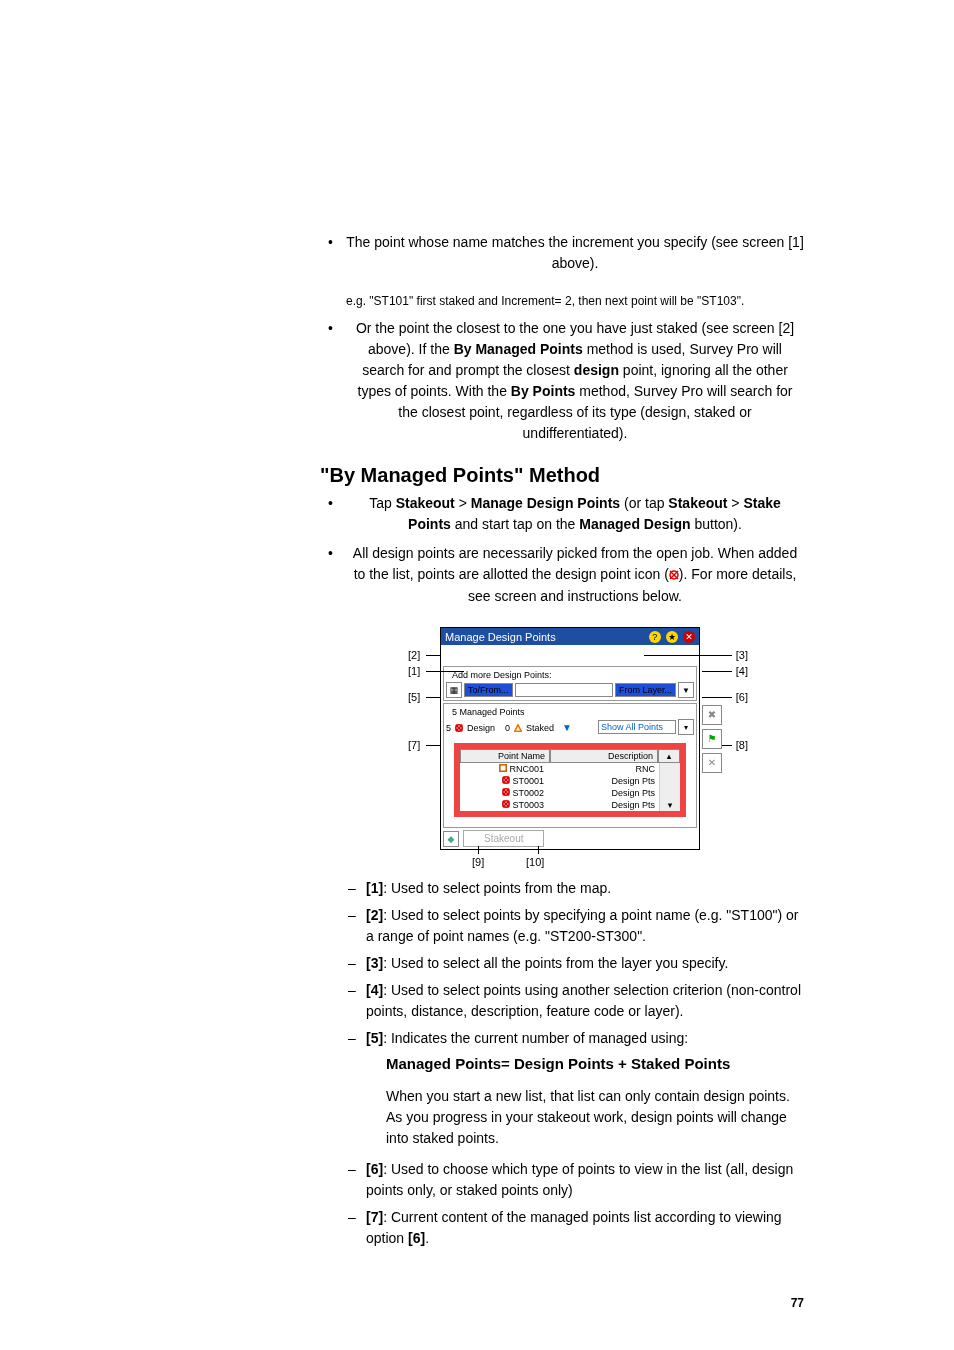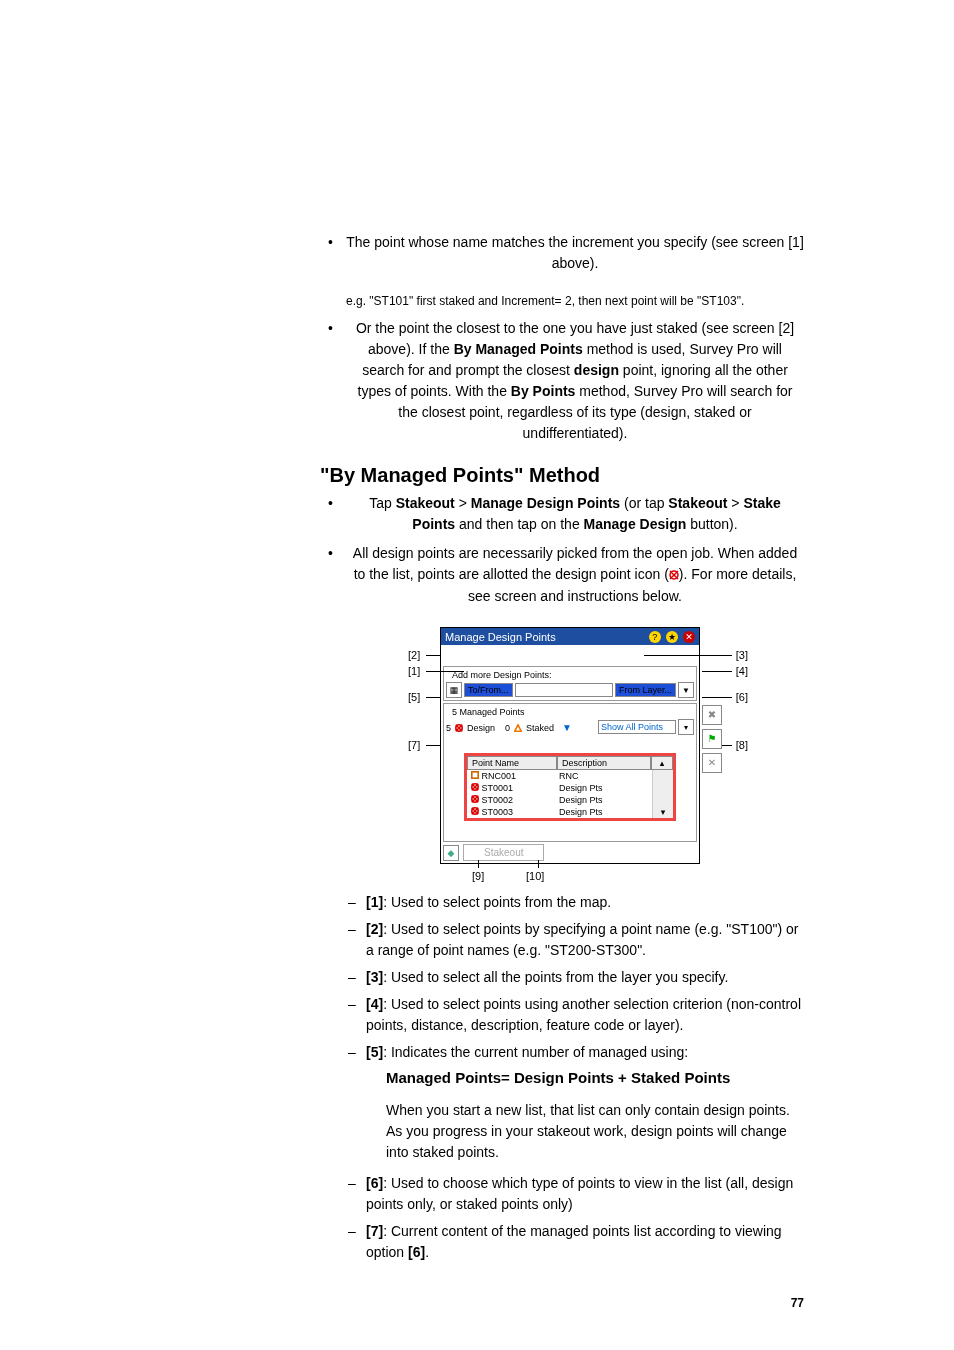--- a/index.html
+++ b/index.html
@@ -116,22 +116,23 @@
   }
   .ui-filter {
     border: 1px solid #888;
     padding: 1px 2px;
     font-size: 9px;
     background: #fff;
     flex: 1;
     margin-left: 24px;
   }
   .ui-table {
-    margin: 18px;
-    border: 3px solid #ef4444;
+    margin: 8px;
+    border: 6px solid #ef4444;
+    text-align: right;
   }
   .ui-table-head, .ui-table-row {
     display: flex;
     font-size: 9px;
   }
   .ui-table-head > div {
     border: 1px solid #888;
     padding: 1px 4px;
     background: #eee;
   }
@@ -245,21 +246,21 @@
   <ul class="top-bullets">
     <li>
       <span>Or the point the closest to the one you have just staked (see screen [2] above). If the </span><b>By Managed Points</b><span> method is used, Survey Pro will search for and prompt the closest </span><b>design</b><span> point, ignoring all the other types of points. With the </span><b>By Points</b><span> method, Survey Pro will search for the closest point, regardless of its type (design, staked or undifferentiated).</span>
     </li>
   </ul>
 
   <div class="section-title">"By Managed Points" Method</div>
 
   <ul class="top-bullets">
     <li>
-      <span>Tap </span><b>Stakeout</b><span> &gt; </span><b>Manage Design Points</b><span> (or tap </span><b>Stakeout</b><span> &gt; </span><b>Stake Points</b><span> and then tap on the </span><b>Manage Design</b><span> button).</span>
+      <span>Tap </span><b>Stakeout</b><span> &gt; </span><b>Manage Design Points</b><span> (or tap </span><b>Stakeout</b><span> &gt; </span><b>Stake Points</b><span> and start tap on the </span><b>Managed Design</b><span> button).</span>
     </li>
     <li>
       <span>All design points are necessarily picked from the open job. When added to the list, points are allotted the design point icon (</span><span class="dp-icon"><svg width="10" height="10" viewBox="0 0 10 10">
             <circle cx="5" cy="5" r="4" fill="none" stroke="#d00" stroke-width="1.5"></circle>
             <line x1="1" y1="1" x2="9" y2="9" stroke="#d00" stroke-width="1.5"></line>
             <line x1="9" y1="1" x2="1" y2="9" stroke="#d00" stroke-width="1.5"></line>
           </svg></span><span>). For more details, see screen and instructions below.</span>
     </li>
   </ul>
 

